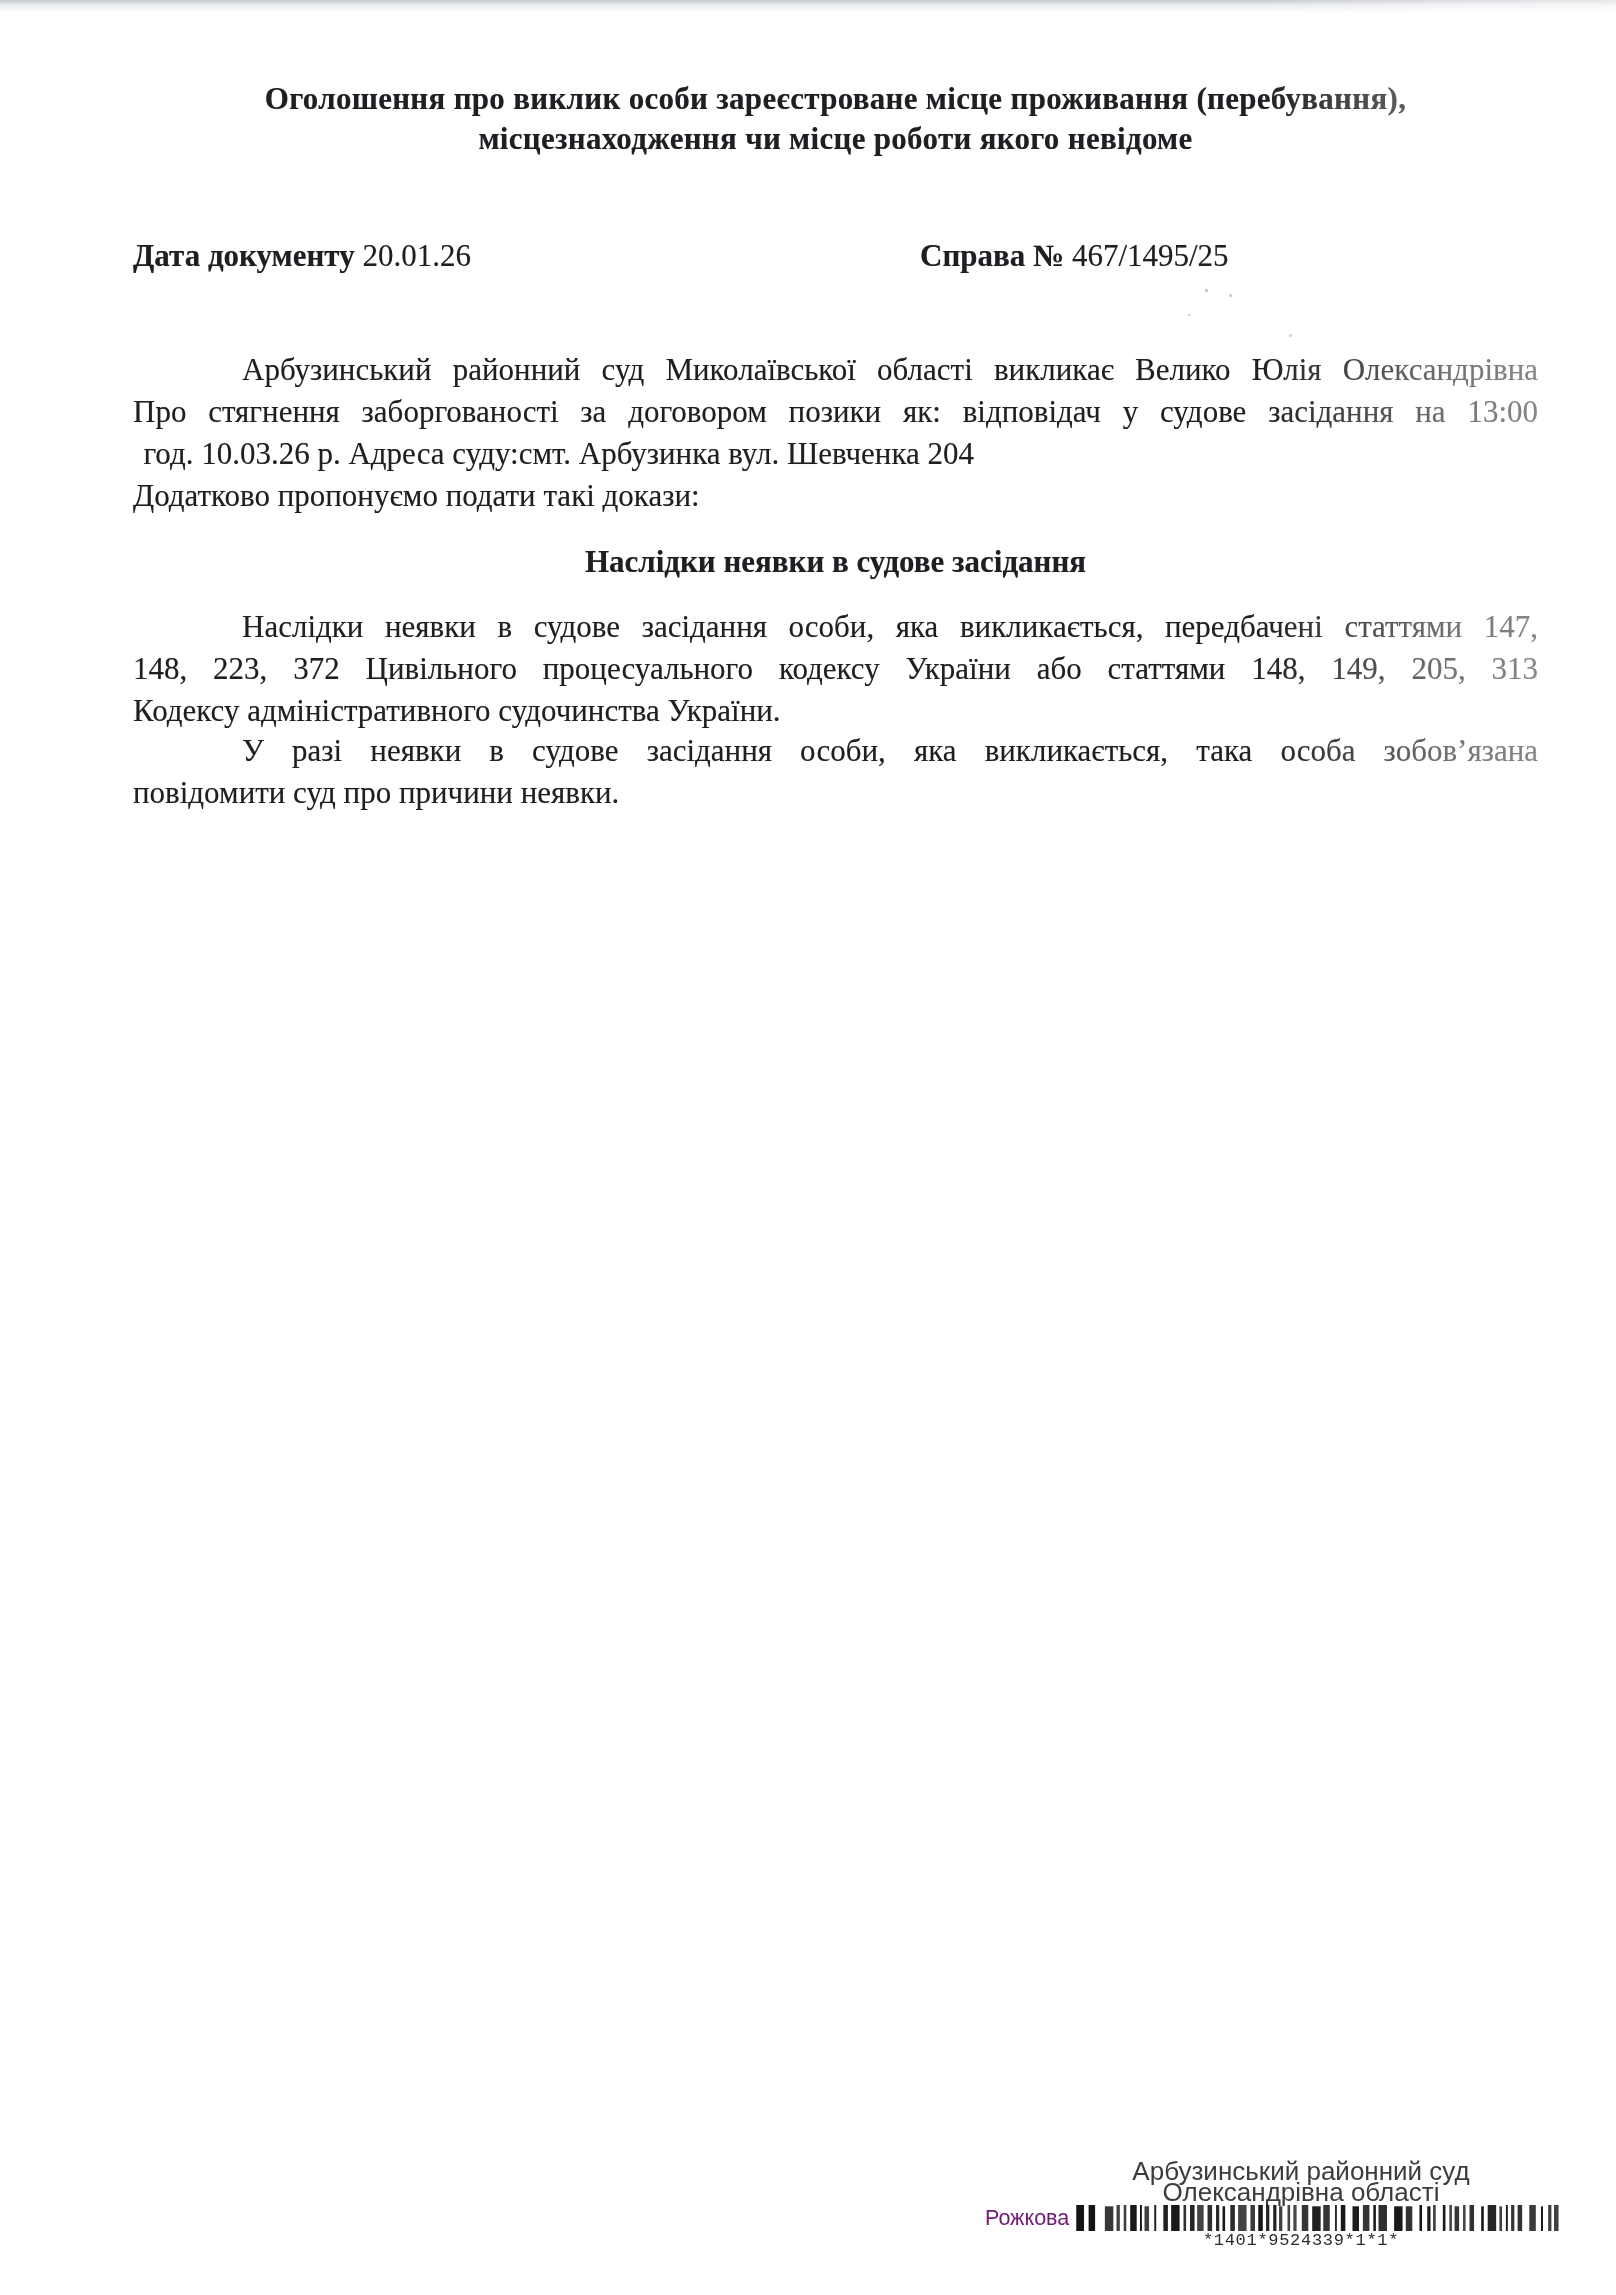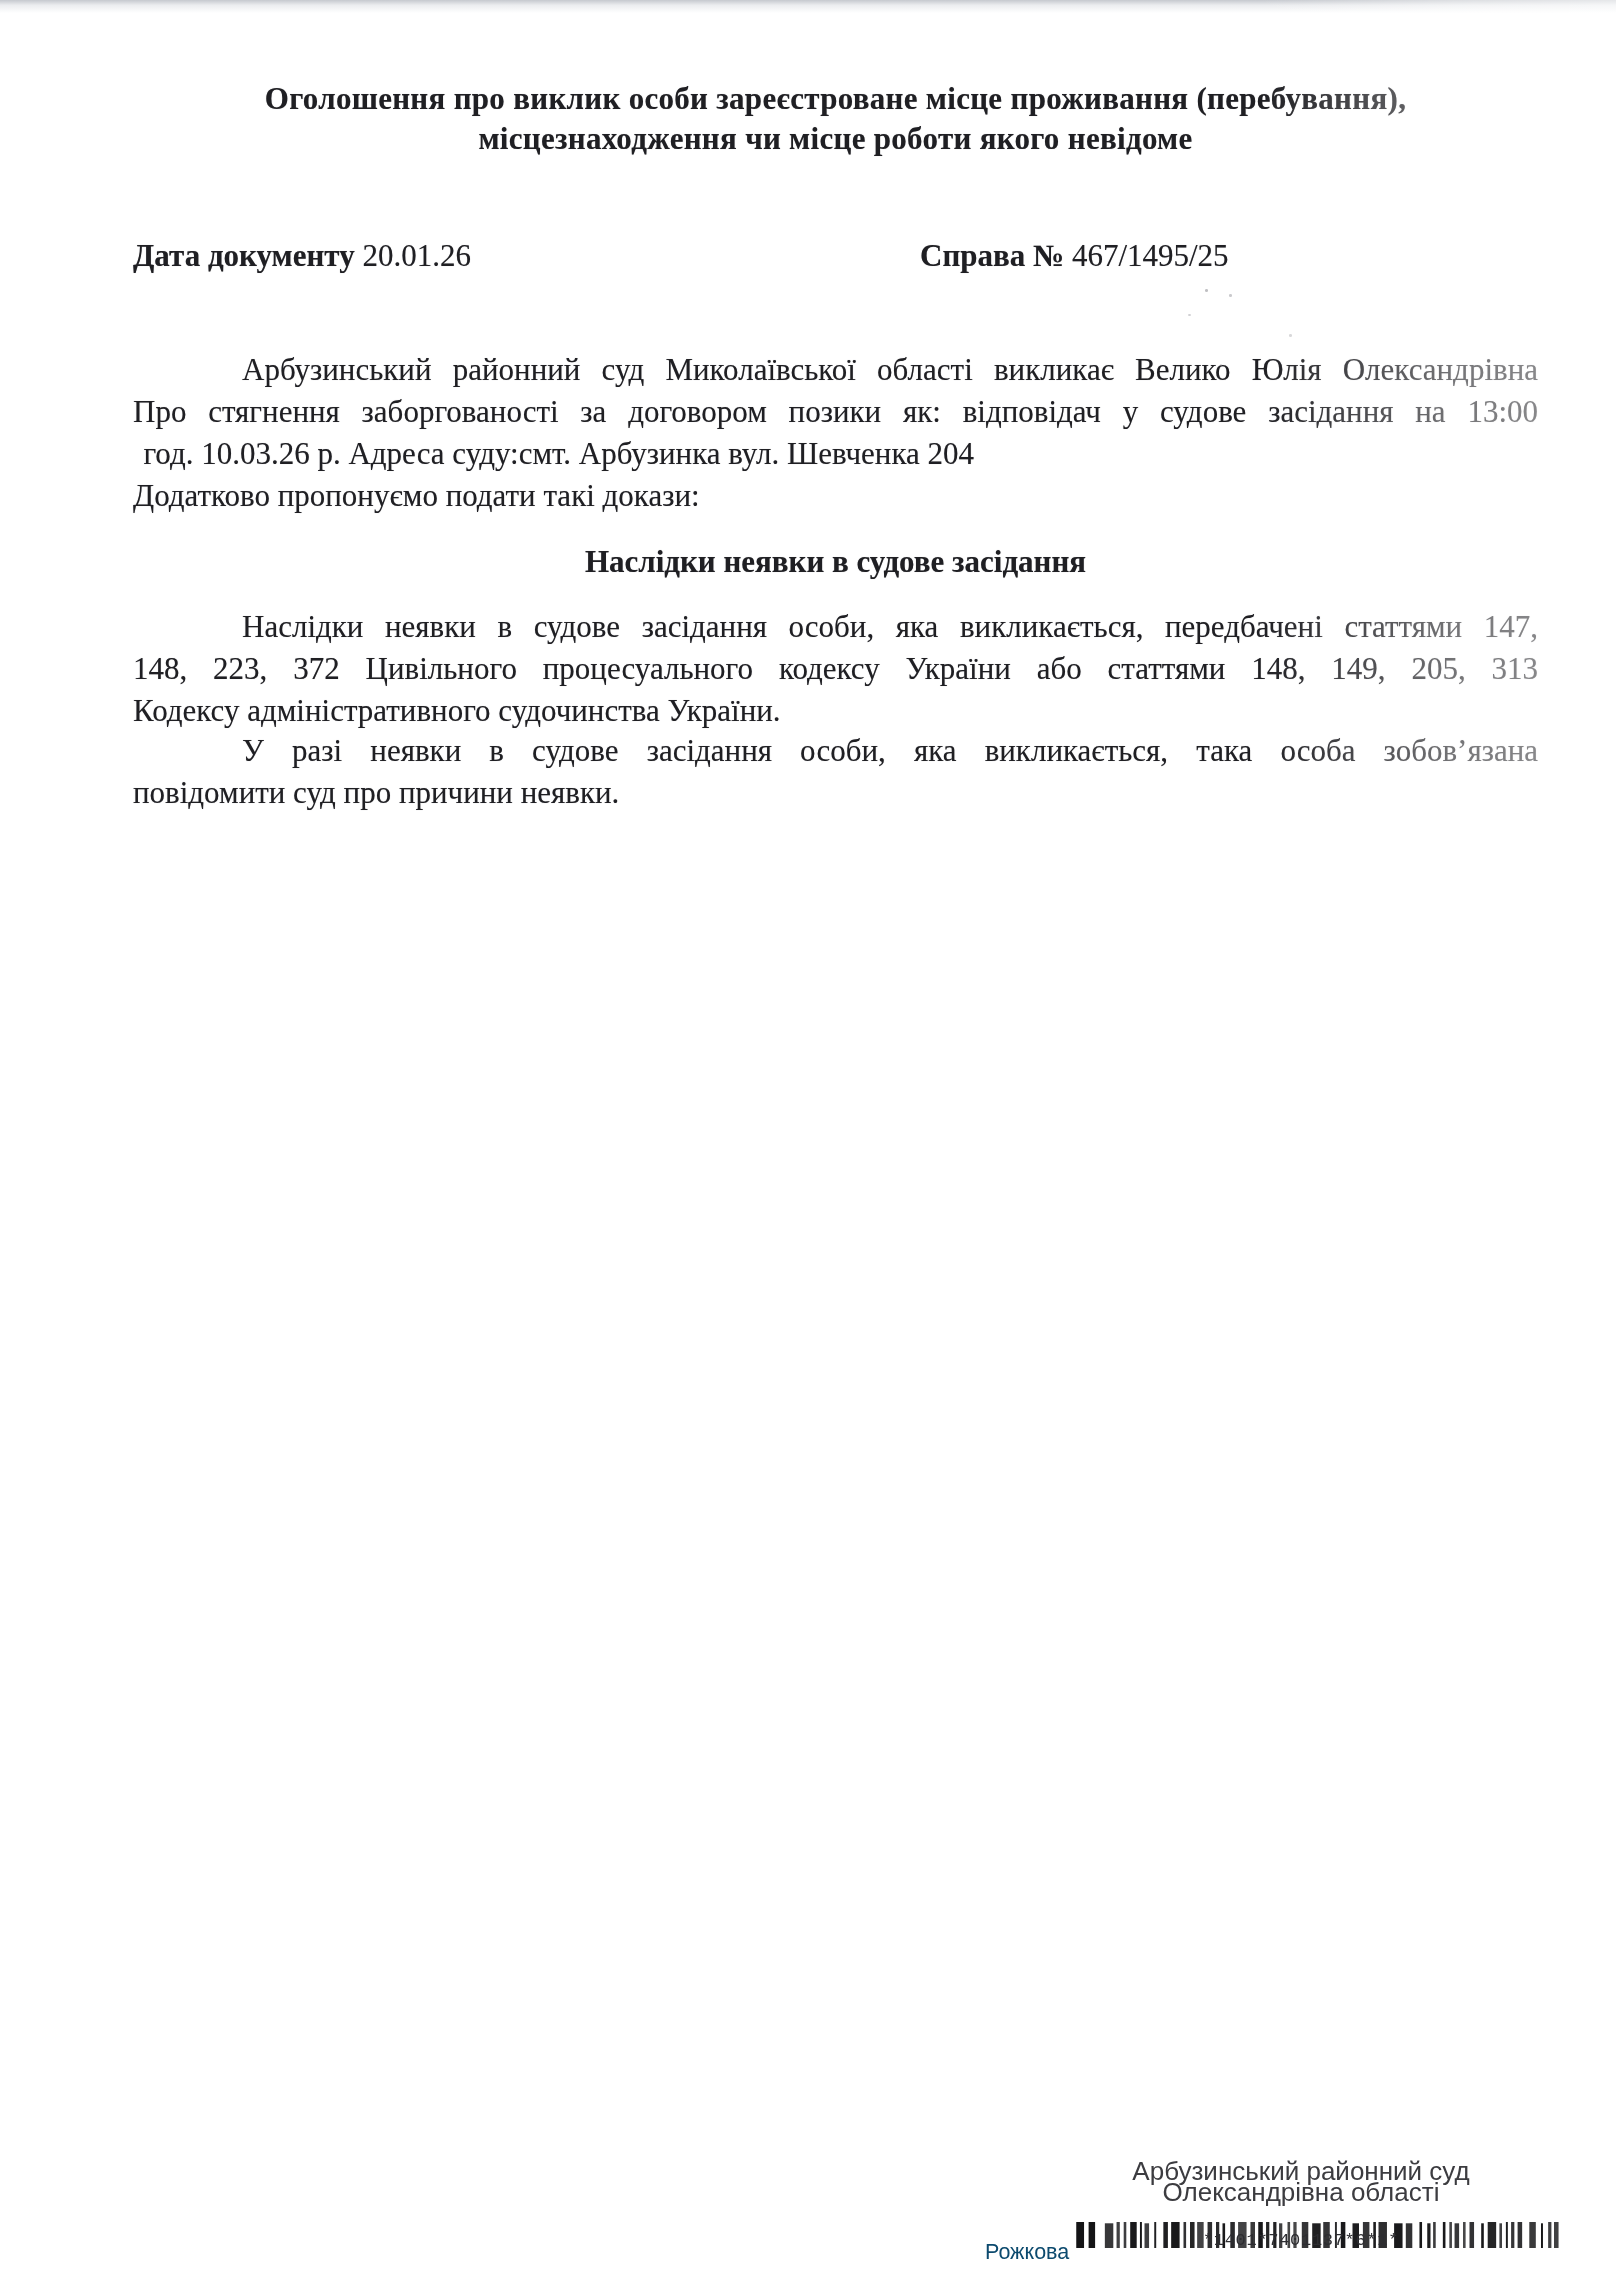--- a/index.html
+++ b/index.html
@@ -75,24 +75,23 @@
     text-align: center;
     color: #3c3c40;
   }
   .sign-row {
     position: absolute; left: 985px; top: 47px;
     display: flex; align-items: center;
   }
   .signer {
     font-family: "Liberation Sans", sans-serif;
     font-size: 21.5px;
-    color: #0c4a6e;
+    color: #701a75;
     margin-right: 6.5px;
     line-height: 26px;
-    margin-top: 34px;
   }
   .barcode { display: block; }
   .bc-text {
     position: absolute; left: 1067px; top: 73px;
     width: 468px;
     text-align: center;
     font-family: "Liberation Mono", monospace;
     font-size: 17px;
     letter-spacing: 0.7px;
     color: #2d2d31;
@@ -207,18 +206,18 @@
           <rect x="651" y="2" width="4" height="38" opacity="0.81"></rect>
           <rect x="661" y="0" width="3" height="40" opacity="0.96"></rect>
           <rect x="669" y="0" width="5" height="40" opacity="0.86"></rect>
           <rect x="679" y="0" width="7" height="40" opacity="0.87"></rect>
           <rect x="697" y="0" width="10" height="40" opacity="0.84"></rect>
           <rect x="715" y="2" width="3" height="38" opacity="0.99"></rect>
           <rect x="726" y="0" width="5" height="40" opacity="0.82"></rect>
           <rect x="735" y="0" width="7" height="40" opacity="0.81"></rect>
         </svg>
     </div>
-    <div class="bc-text">*1401*7401137*6*1*</div>
+    <div class="bc-text">*1401*9524339*1*1*</div>
   </div>
 
   <div class="scan-right-fade"></div>
 </div>
 
 
 </body></html>

